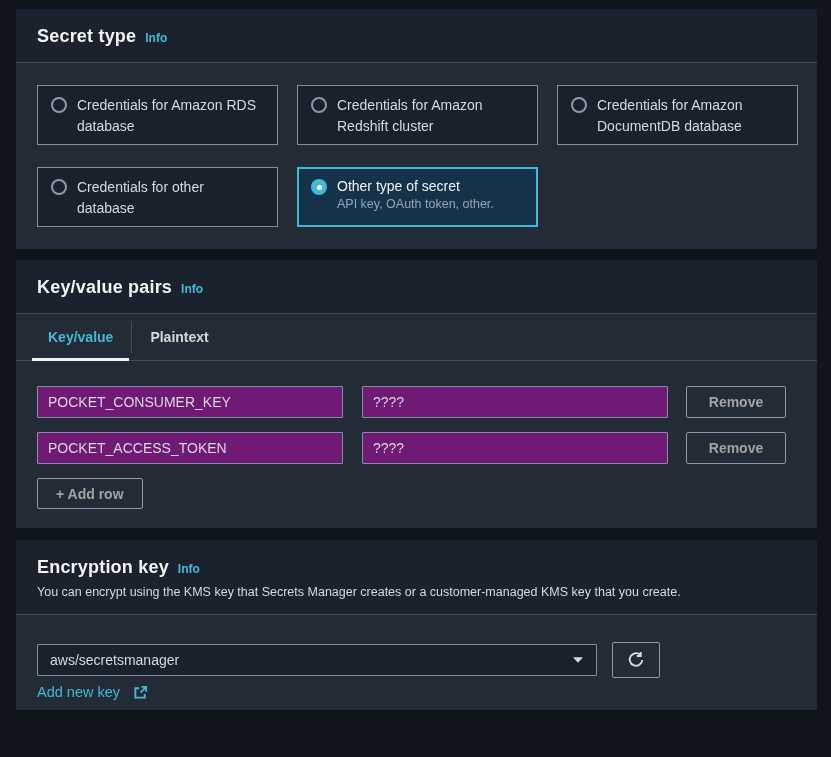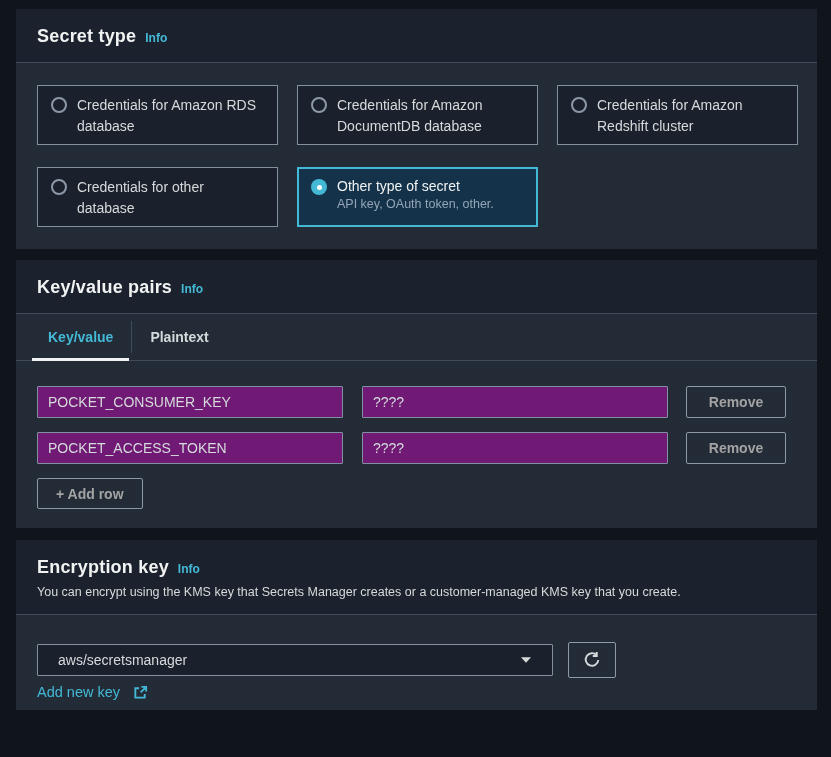--- a/index.html
+++ b/index.html
@@ -122,26 +122,26 @@
     font-size: 14px; font-weight: 700;
     cursor: pointer;
   }
   .btn-remove { width: 100px; height: 32px; }
   .btn-addrow { height: 31px; padding: 0 18px; margin-top: 0; }
 
   
   .enc-body { padding: 27px 21px 9px 21px; }
   .enc-row { display: flex; align-items: center; }
   .select {
-    width: 516px; height: 32px;
+    width: 560px; height: 32px;
     background: #1a212c;
     border: 1px solid #82909f;
     border-radius: 1px;
     display: flex; align-items: center; justify-content: space-between;
-    padding: 0 20px;
+    padding: 0 12px;
     font-size: 14px; color: #d5dbdb;
     cursor: pointer;
   }
   .btn-refresh {
     width: 48px; height: 36px;
     margin-left: 15px;
     display: flex; align-items: center; justify-content: center;
   }
   .link-row {
     margin-top: 6px;
@@ -162,26 +162,26 @@
   </div>
   <div class="option-grid">
 
     <div class="option-card">
       <span class="radio"></span>
       <span class="option-label">Credentials for Amazon RDS database</span>
     </div>
 
     <div class="option-card">
       <span class="radio"></span>
+      <span class="option-label">Credentials for Amazon Redshift cluster</span>
+    </div>
+
+    <div class="option-card">
+      <span class="radio"></span>
       <span class="option-label">Credentials for Amazon DocumentDB database</span>
-    </div>
-
-    <div class="option-card">
-      <span class="radio"></span>
-      <span class="option-label">Credentials for Amazon Redshift cluster</span>
     </div>
 
     <div class="option-card">
       <span class="radio"></span>
       <span class="option-label">Credentials for other database</span>
     </div>
 
     <div class="option-card selected">
       <span class="radio"></span>
       <span>

